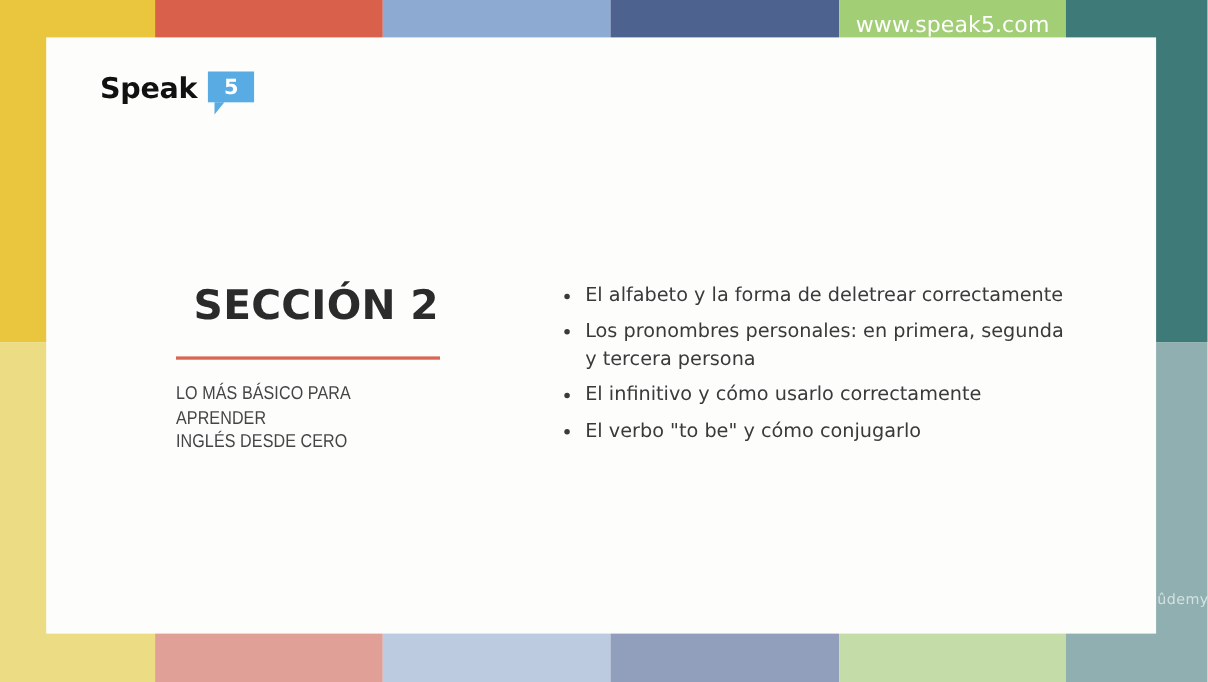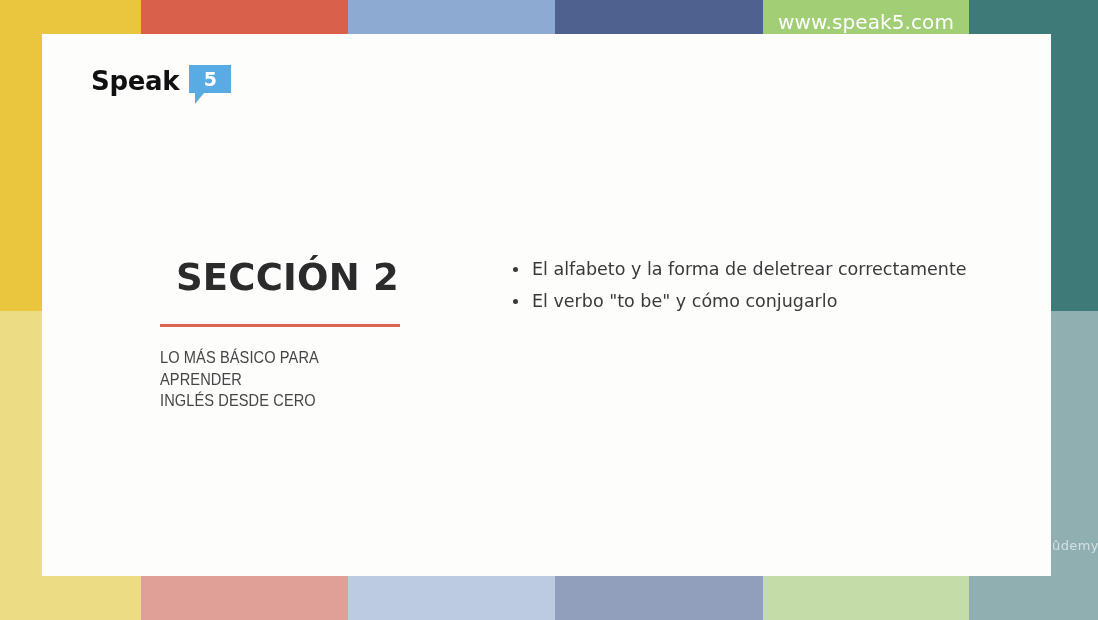--- a/index.html
+++ b/index.html
@@ -219,16 +219,18 @@
 
   <div class="section-block">
     <h1 class="section-title">SECCIÓN 2</h1>
     <div class="section-divider"></div>
     <div class="section-subtitle">LO MÁS BÁSICO PARA APRENDER
 INGLÉS DESDE CERO</div>
   </div>
 
   <ul class="bullets" id="bullet-list">
       <li>El alfabeto y la forma de deletrear correctamente</li>
+      <li>Los pronombres personales: en primera, segunda y tercera persona</li>
+      <li>El infinitivo y cómo usarlo correctamente</li>
       <li>El verbo "to be" y cómo conjugarlo</li>
     </ul>
 
 </div>
 
 </body></html>

